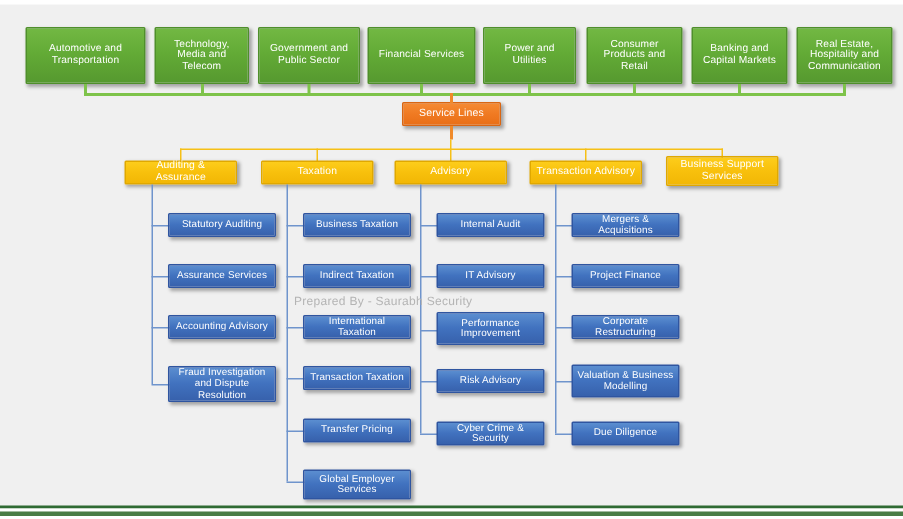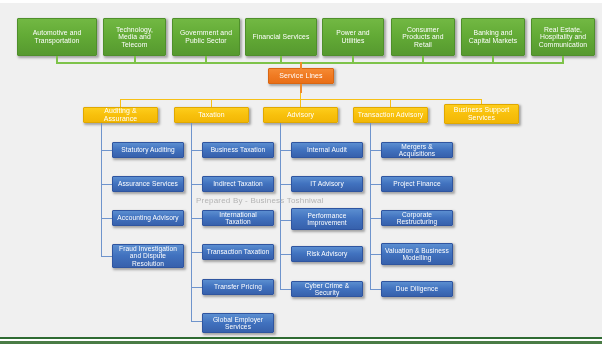--- a/index.html
+++ b/index.html
@@ -262,20 +262,20 @@
   <div class="node n-blue" style="left:381px; top:210px; width:72px; height:16px;">
     <span>Corporate Restructuring</span>
   </div>
   <div class="node n-blue" style="left:381px; top:243px; width:72px; height:22px;">
     <span>Valuation &amp; Business Modelling</span>
   </div>
   <div class="node n-blue" style="left:381px; top:281px; width:72px; height:16px;">
     <span>Due Diligence</span>
   </div>
 
-  <div class="watermark">Prepared By - Business Toshniwal</div>
+  <div class="watermark">Prepared By - Saurabh Security</div>
 
   <div class="frame-bottom-line1"></div>
   <div class="frame-bottom-gap"></div>
   <div class="frame-bottom-line2"></div>
   <div class="frame-bottom-fill"></div>
 
 </div>
 
 </body></html>

